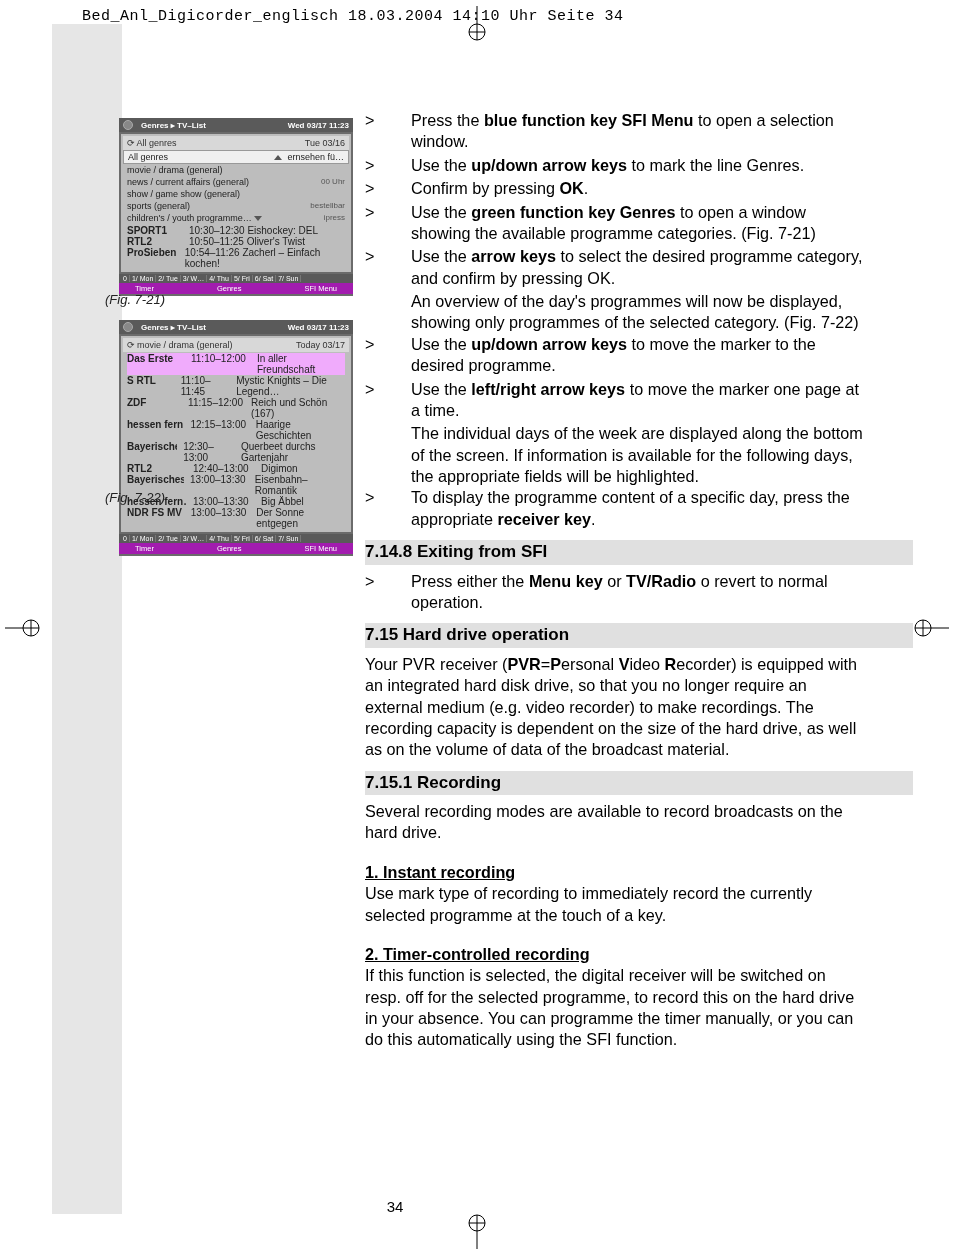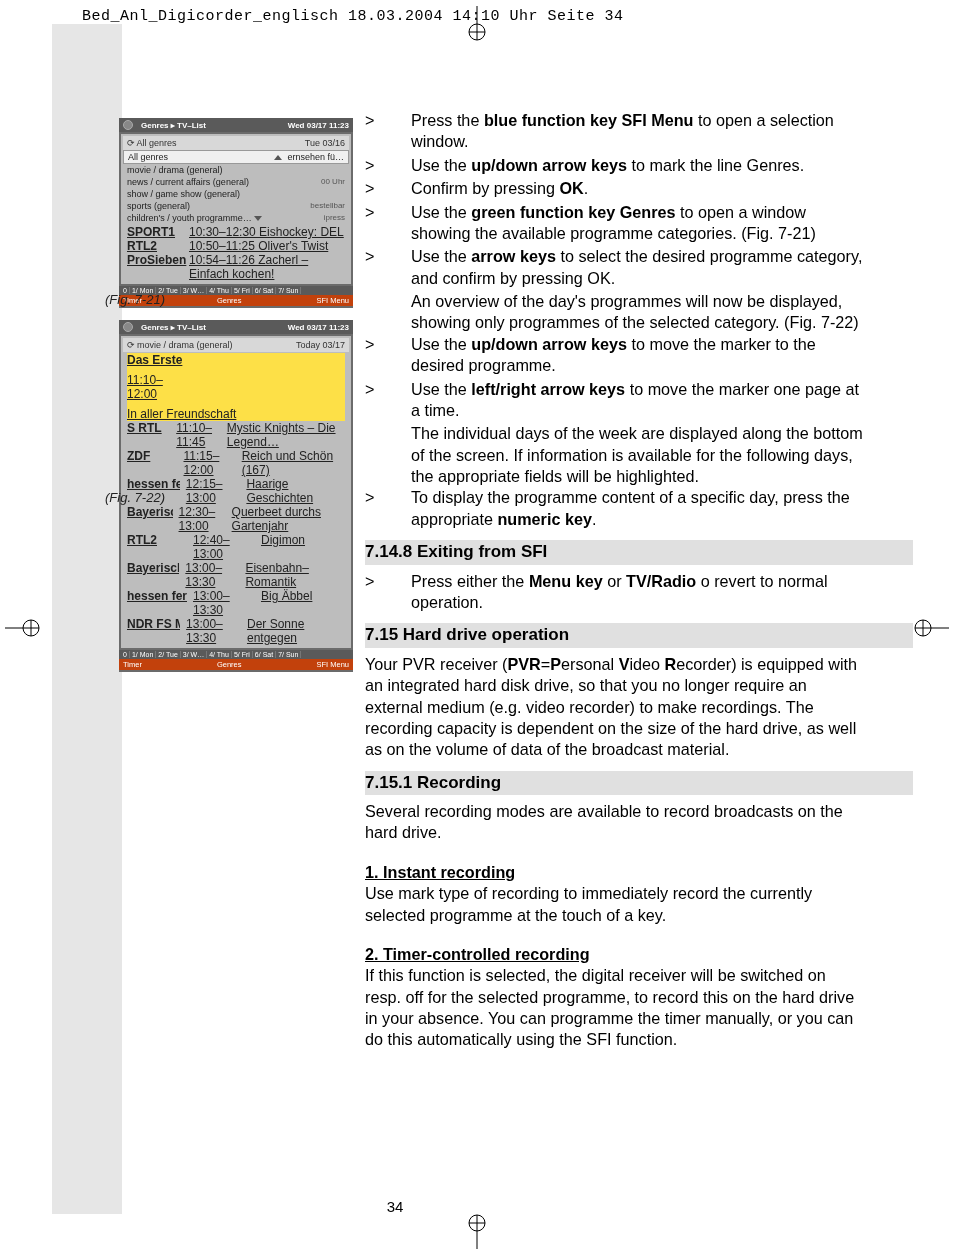--- a/index.html
+++ b/index.html
@@ -57,33 +57,33 @@
     border:1px solid #999;
   }
   .tri-up, .tri-down {
     width:0;height:0;border-left:4px solid transparent;border-right:4px solid transparent;
   }
   .tri-up { border-bottom:5px solid #555;}
   .tri-down { border-top:5px solid #555;}
   .ss-list { font-size:9px; color:#222; }
   .ss-list .row { display:flex; justify-content:space-between; padding:1px 4px; }
   .ss-list .row .r { color:#555; font-size:8px;}
-  .ss-prog { font-size:12px; color:#222; padding:1px 4px;text-decoration:underline;}
+  .ss-prog { font-size:10px; color:#222; padding:1px 4px;}
   .ss-prog .pr { display:flex; gap:6px;}
   .ss-prog .ch { width:56px; font-weight:bold;}
   .ss-prog .detail-row .ch { width:60px; font-weight:bold; overflow:hidden; white-space:nowrap;}
   .ss-prog .detail-row .tm { width:62px; }
   .ss-days {
     display:flex; gap:0; font-size:7px; color:#fff; background:#5a5a5a;
     padding:1px 2px;
   }
   .ss-days span { flex:0 0 auto; padding:0 2px; border-right:1px solid #777;}
   .ss-bottom {
     display:flex; justify-content:space-between;
-    font-size:7.5px; color:#fff; background:#c2410c; padding:1px 4px;
+    font-size:7.5px; color:#fff; background:#a21caf; padding:1px 16px;
   }
   .fig-caption {
     position:absolute; left:105px; font-style:italic; font-size:13px; color:#222;
   }
 
   .content {
     position: absolute;
     top: 110px; left: 365px;
     width: 500px;
     font-size: 16.2px;
@@ -228,21 +228,21 @@
         <span>Genres ▸ TV–List</span>
       </div>
     <span>Wed 03/17  11:23</span>
   </div>
   <div class="ss-body">
     <div class="ss-daterow">
         <span>⟳ <span>movie / drama (general)</span></span>
         <span>Today 03/17</span>
       </div>
     <div class="ss-prog" id="fig722-prog">
-        <div class="pr detail-row" style="background: #fde047; flex-direction: column;">
+        <div class="pr detail-row" style="background: #f0abfc;">
           <span class="ch">Das Erste</span>
           <span class="tm">11:10–12:00</span>
           <span>In aller Freundschaft</span>
         </div>
         <div class="pr detail-row">
           <span class="ch">S RTL</span>
           <span class="tm">11:10–11:45</span>
           <span>Mystic Knights – Die Legend…</span>
         </div>
         <div class="pr detail-row">
@@ -331,21 +331,21 @@
       </li>
     <li>
         <span class="mk">&gt;</span>
         <span class="tx"><span>Use the </span><b>left/right arrow keys</b><span> to move the marker one page at a time.</span></span>
       </li>
   </ul>
   <div class="continuation">The individual days of the week are displayed along the bottom of the screen. If information is available for the following days, the appropriate fields will be high­lighted.</div>
   <ul class="step-list">
     <li>
         <span class="mk">&gt;</span>
-        <span class="tx"><span>To display the programme content of a specific day, press the appropriate </span><b>numeric key</b><span>.</span></span>
+        <span class="tx"><span>To display the programme content of a specific day, press the appropriate </span><b>receiver key</b><span>.</span></span>
       </li>
   </ul>
 
   <div class="section-head">7.14.8 Exiting from SFI</div>
   <ul class="step-list">
     <li>
         <span class="mk">&gt;</span>
         <span class="tx"><span>Press either the </span><b>Menu key</b><span> or </span><b>TV/Radio</b><span> o revert to normal operation.</span></span>
       </li>
   </ul>

